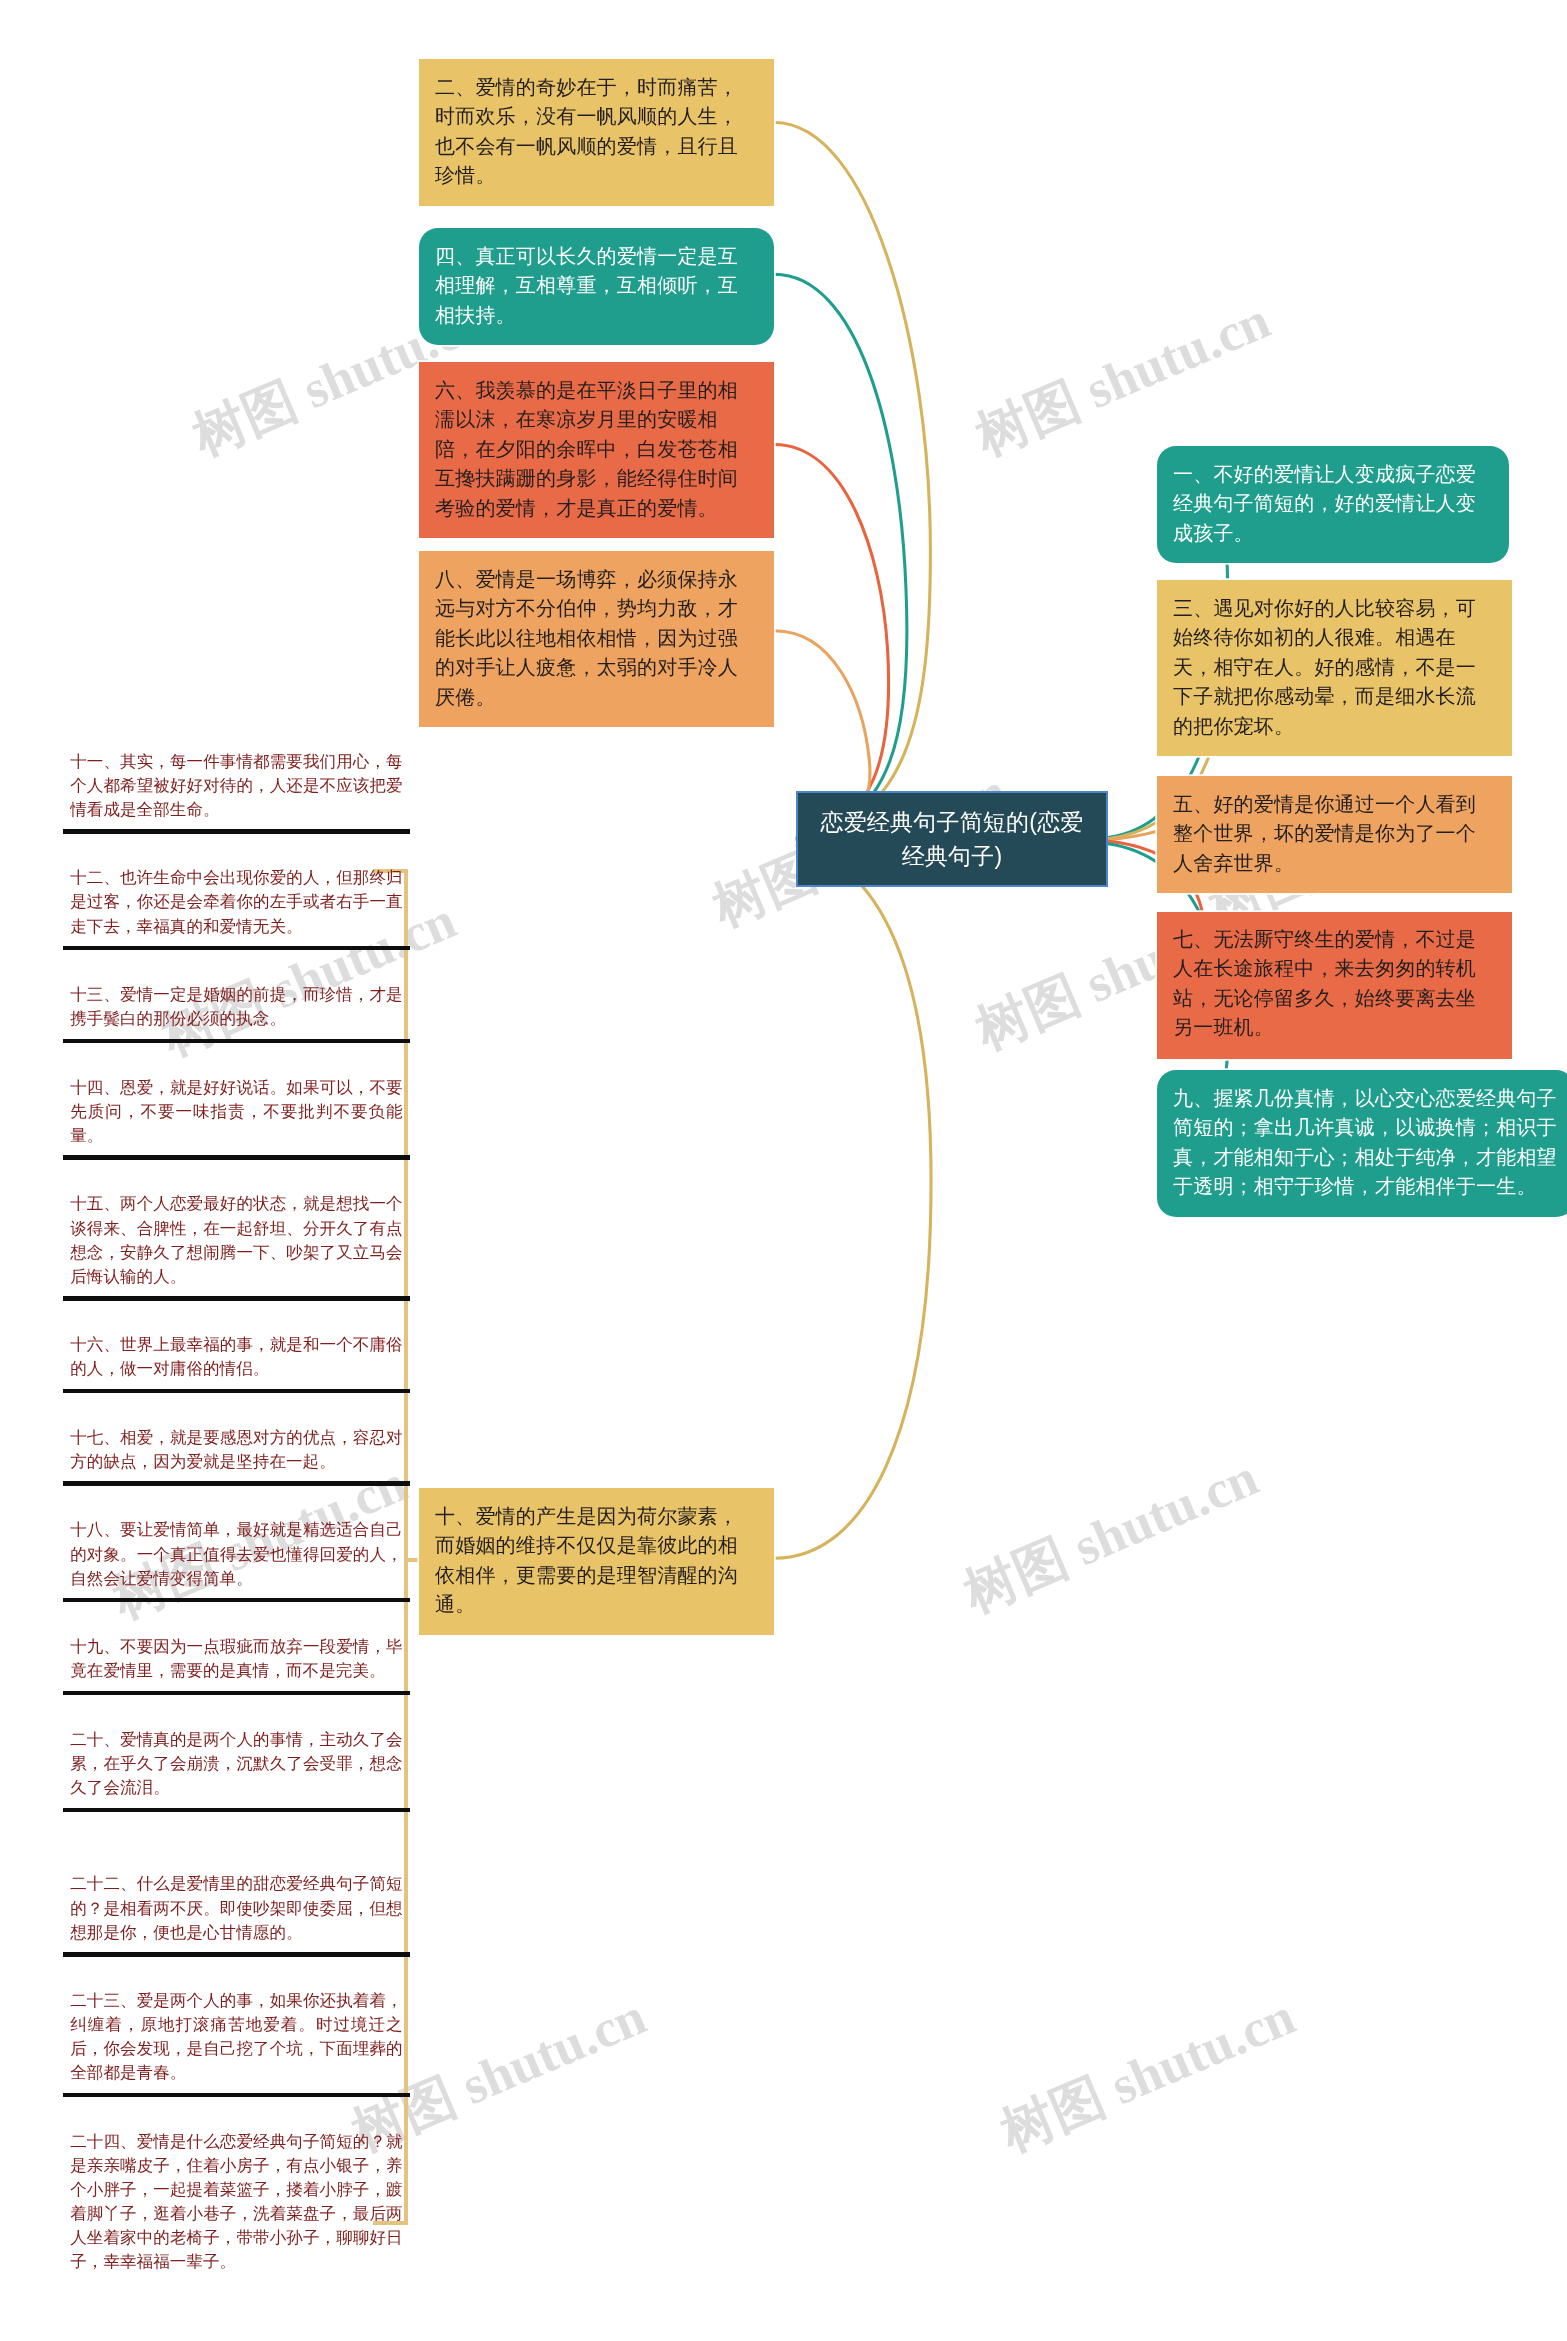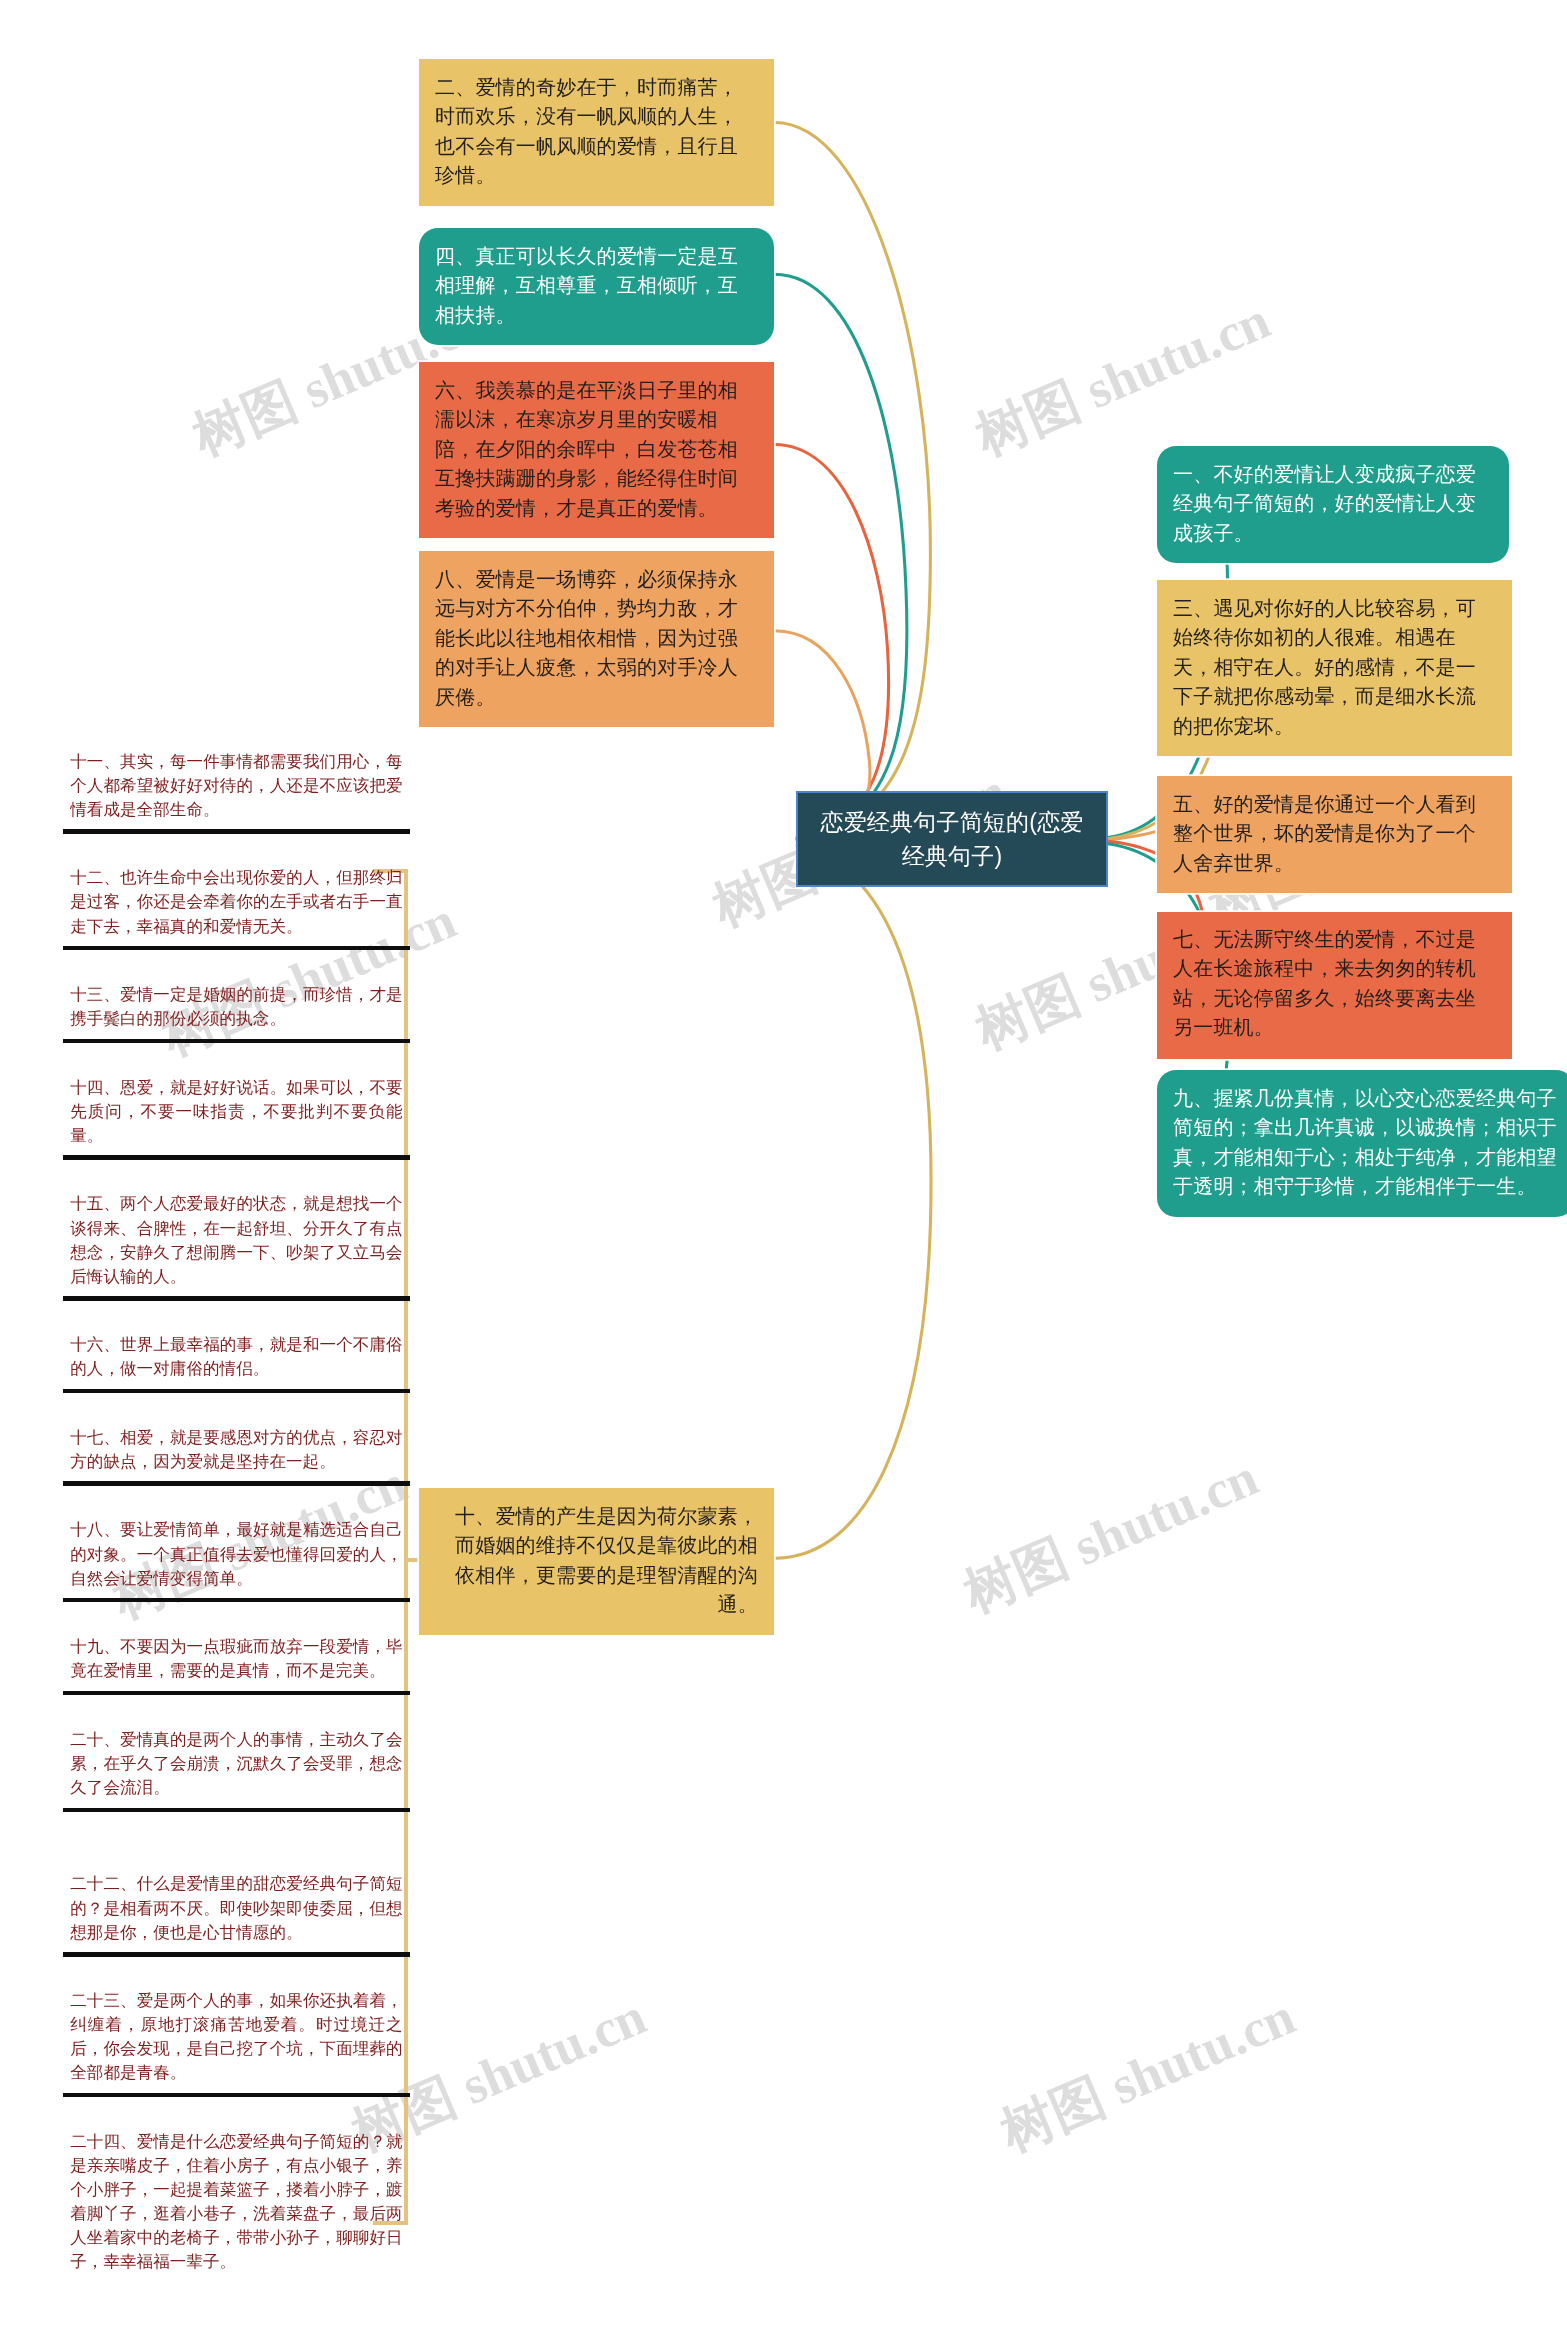--- a/index.html
+++ b/index.html
@@ -102,21 +102,21 @@
   </div>
 
   <div class="node dark-text" style="left:419px;top:362px;width:355px;background:#e86a46;">
     <span>六、我羡慕的是在平淡日子里的相濡以沫，在寒凉岁月里的安暖相陪，在夕阳的余晖中，白发苍苍相互搀扶蹒跚的身影，能经得住时间考验的爱情，才是真正的爱情。</span>
   </div>
 
   <div class="node dark-text" style="left:419px;top:551px;width:355px;background:#eea360;">
     <span>八、爱情是一场博弈，必须保持永远与对方不分伯仲，势均力敌，才能长此以往地相依相惜，因为过强的对手让人疲惫，太弱的对手冷人厌倦。</span>
   </div>
 
-  <div class="node dark-text" style="left:419px;top:1488px;width:355px;background:#e8c367;text-align:right;">
+  <div class="node dark-text" style="left:419px;top:1488px;width:355px;background:#e8c367;">
     <span>十、爱情的产生是因为荷尔蒙素，而婚姻的维持不仅仅是靠彼此的相依相伴，更需要的是理智清醒的沟通。</span>
   </div>
 
   <div class="node light-text" style="left:1157px;top:446px;width:352px;background:#1f9e8d;">
     <span>一、不好的爱情让人变成疯子恋爱经典句子简短的，好的爱情让人变成孩子。</span>
   </div>
 
   <div class="node dark-text" style="left:1157px;top:580px;width:355px;background:#e8c367;">
     <span>三、遇见对你好的人比较容易，可始终待你如初的人很难。相遇在天，相守在人。好的感情，不是一下子就把你感动晕，而是细水长流的把你宠坏。</span>
   </div>

